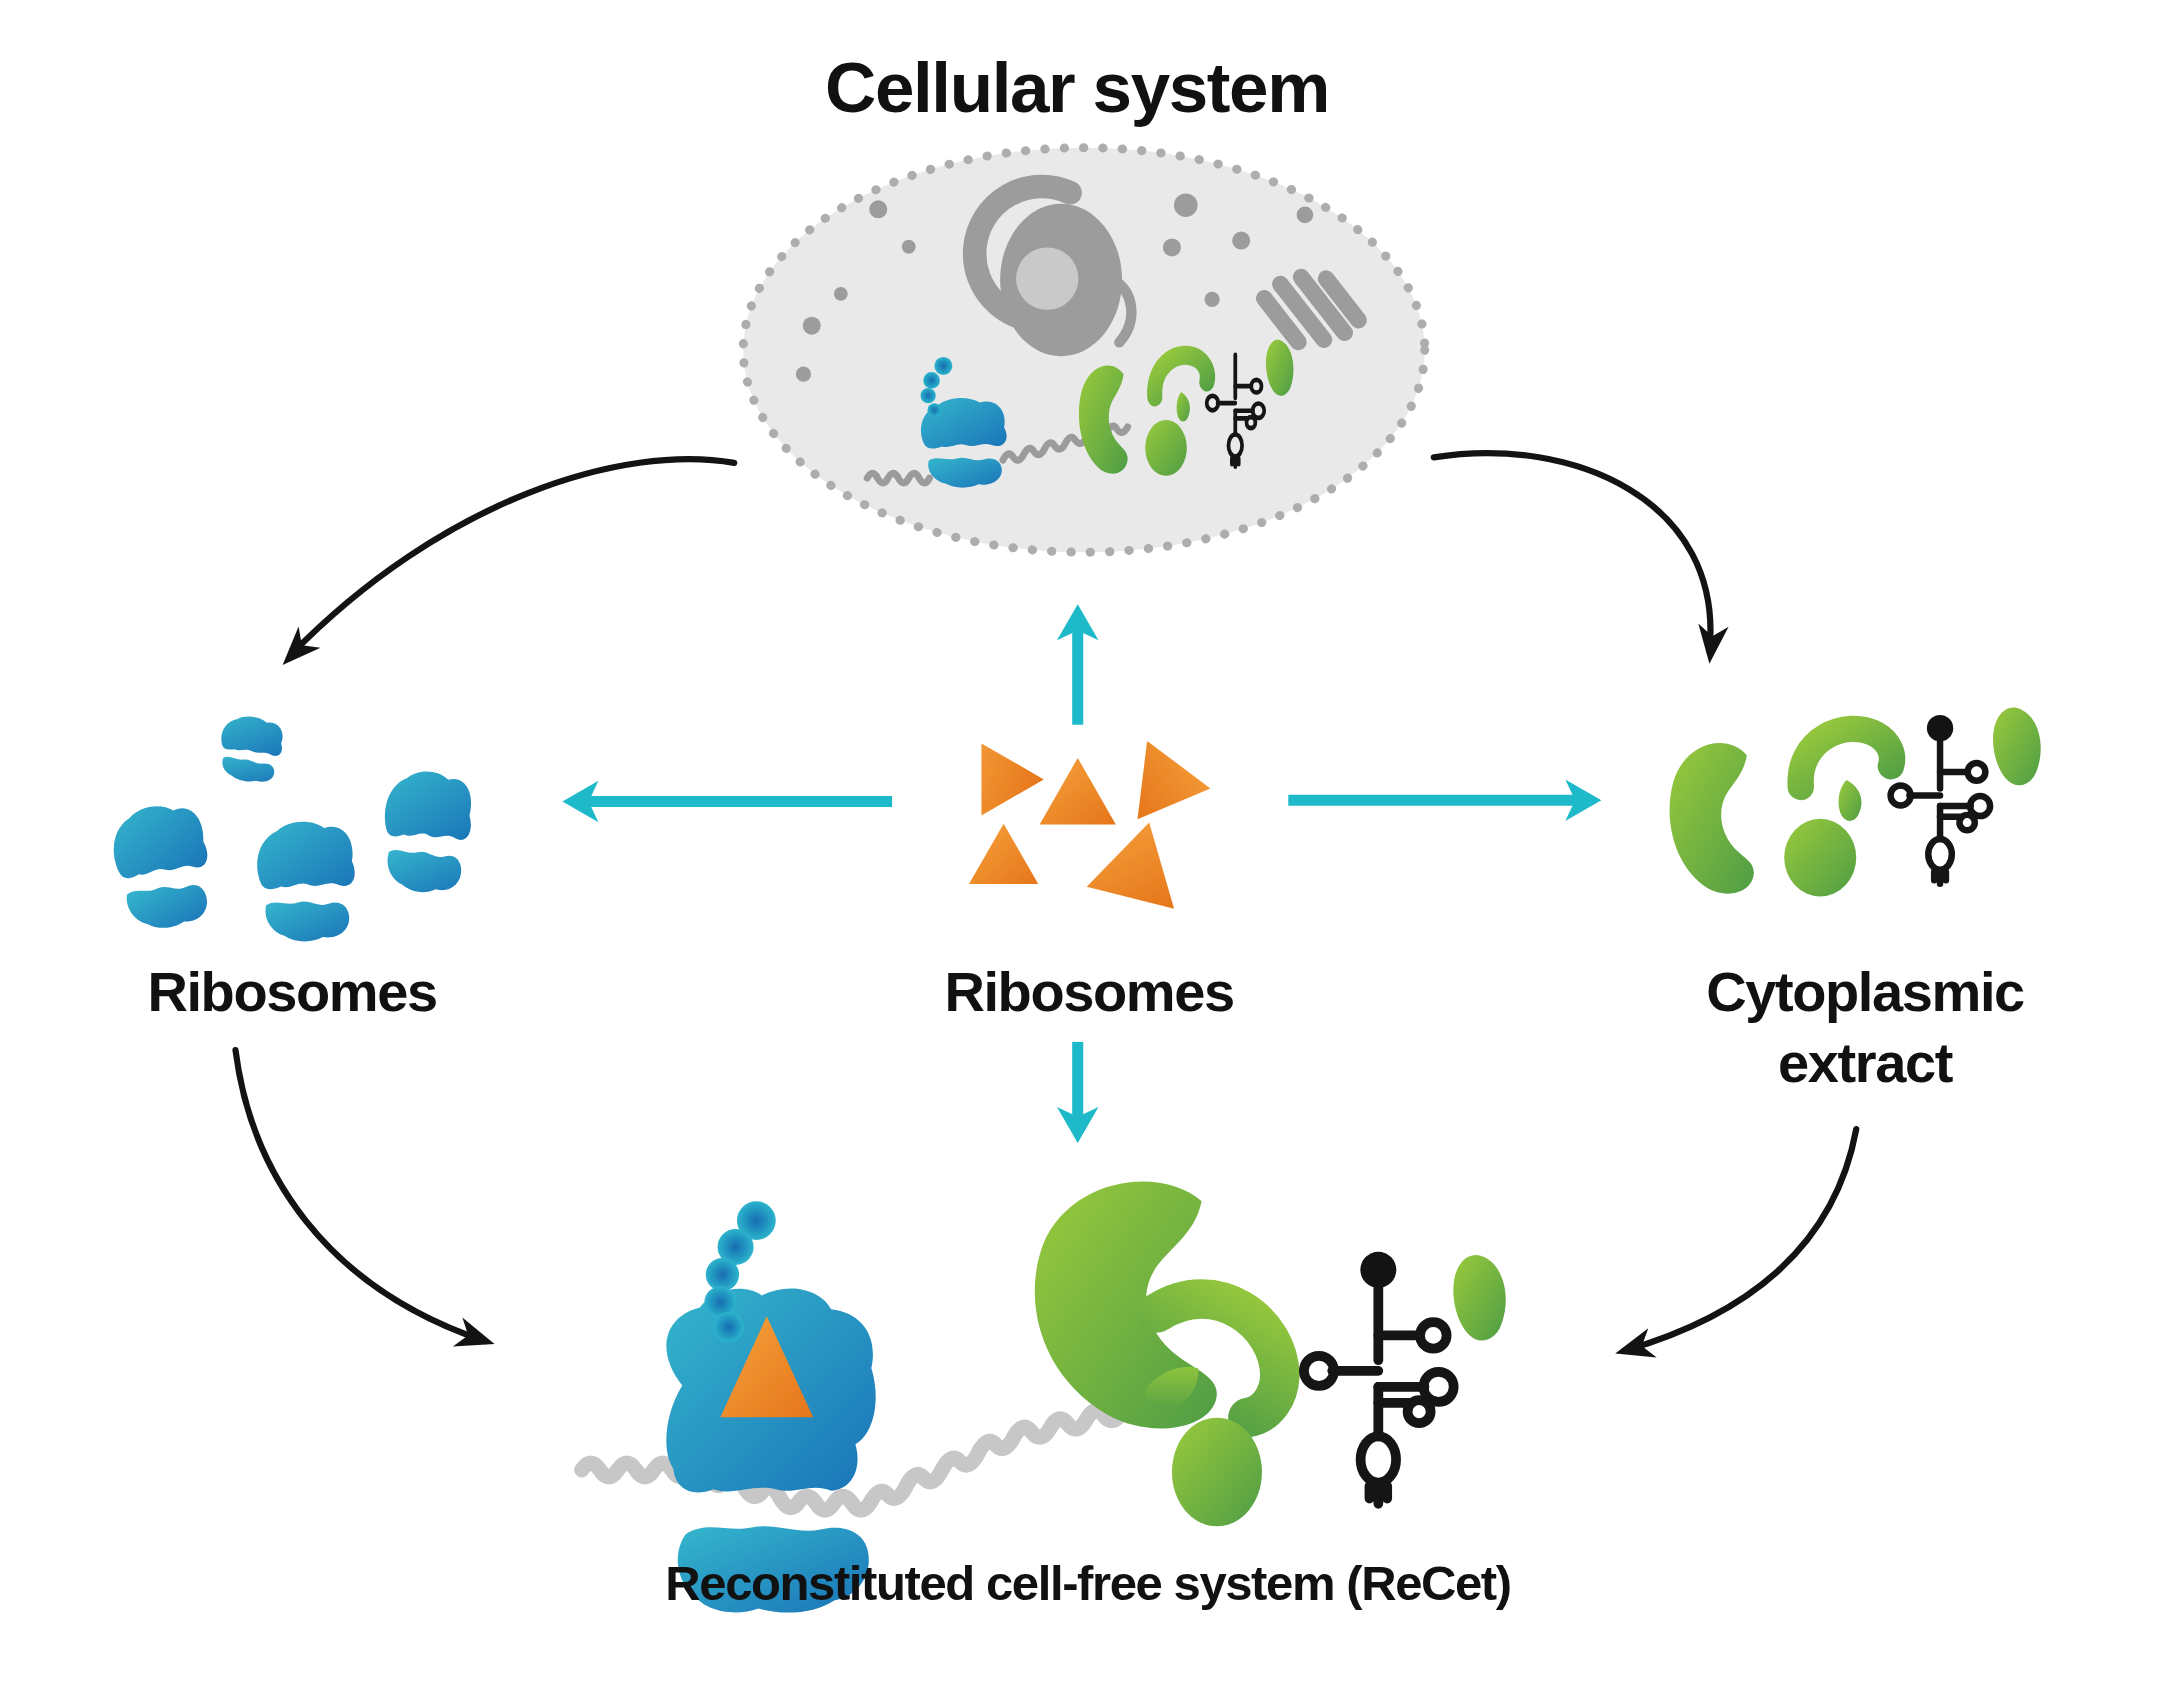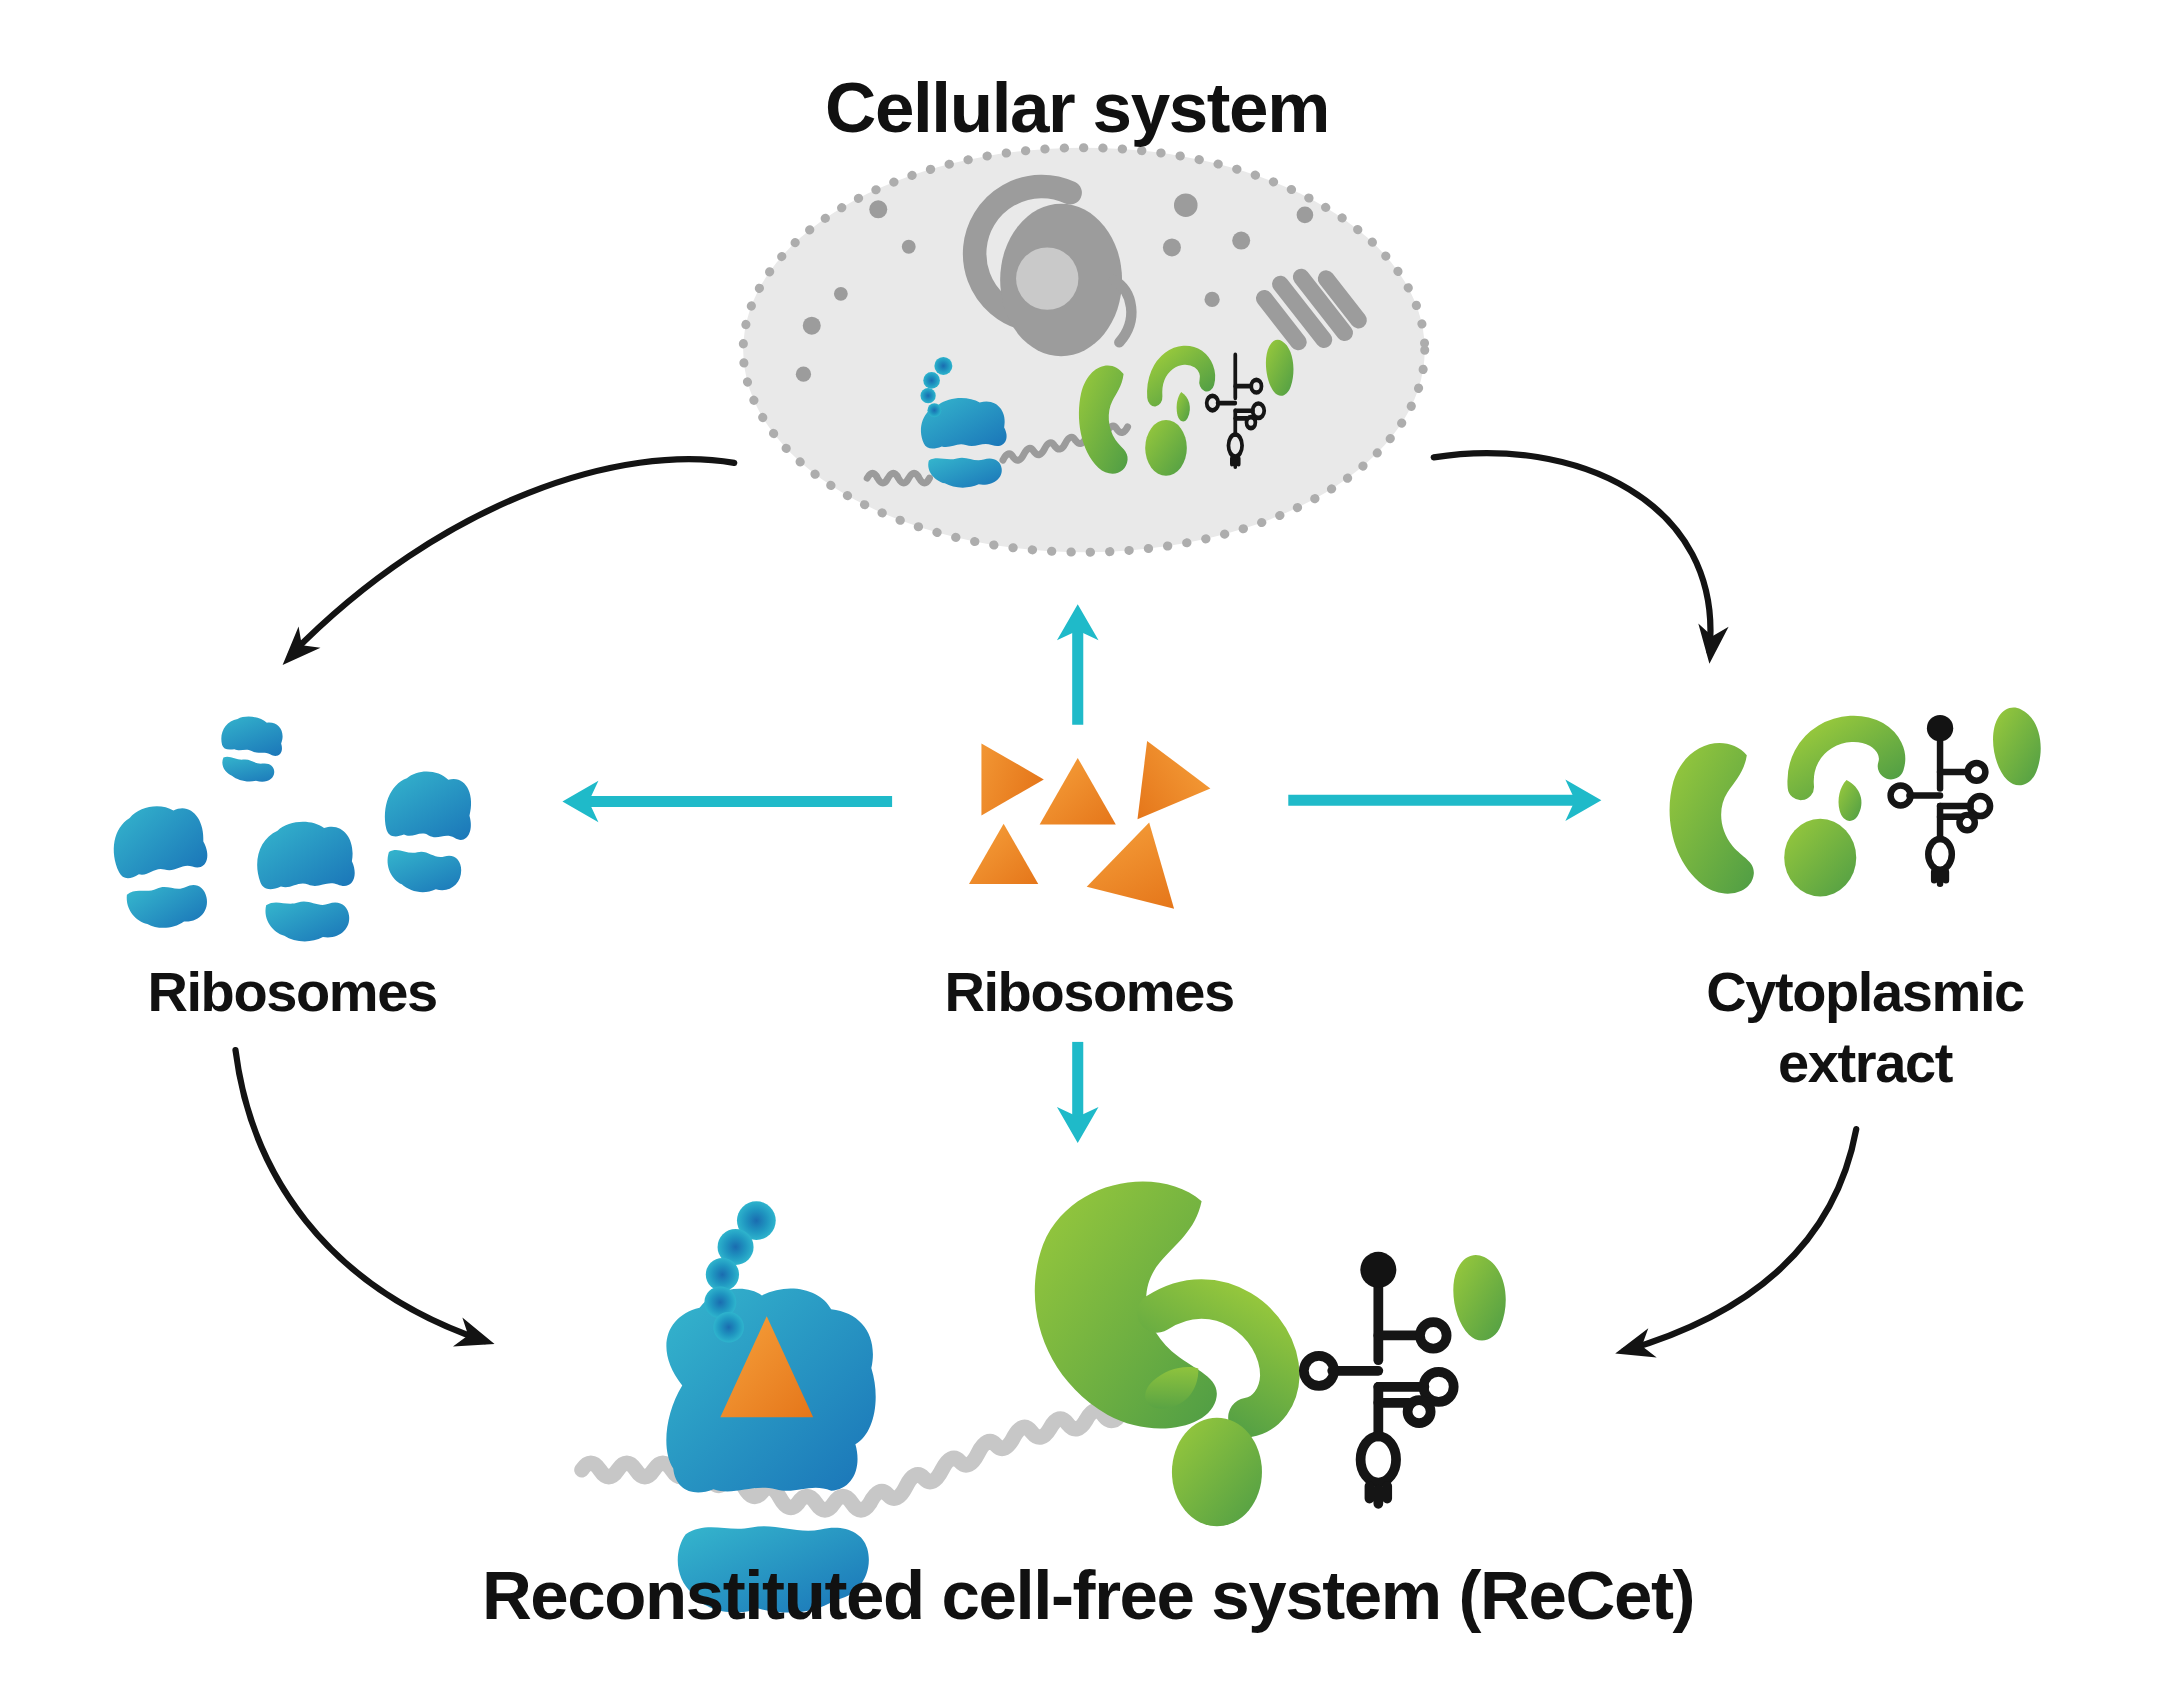--- a/index.html
+++ b/index.html
@@ -2,22 +2,22 @@
 <html style="--accent_cyan: #1fbac9; --ribosome_blue_light: #35b6cd; --ribosome_blue_dark: #1a74b8; --protein_green_light: #9aca3c; --protein_green_dark: #4f9d45; --treatment_orange_light: #f6a13c; --treatment_orange_dark: #e5761a; --cell_fill: #e9e9e9; --cell_border: #adadad; --organelle_gray: #9c9c9c; --mrna_gray_cell: #9b9b9b; --mrna_gray_free: #c7c7c7; --arrow_black: #131313; --text_black: #111111;font-size:11px"><head>
 <meta charset="utf-8">
 <style>
   html,body{margin:0;padding:0;}
   body{width:2161px;height:1707px;position:relative;background:#ffffff;overflow:hidden;
        font-family:"Liberation Sans",sans-serif;}
   .stage{position:absolute;inset:0;}
   svg{position:absolute;left:0;top:0;}
   .lbl{position:absolute;transform:translateX(-50%);font-weight:700;color:var(--text_black,#111);
        font-size:56px;letter-spacing:-1.4px;text-align:center;line-height:1.26;white-space:nowrap;}
-  .lbl-title{font-size:71px;margin-top:20px;}
-  .lbl-recet{font-size:69px;}
+  .lbl-title{font-size:71px;}
+  .lbl-recet{font-size:49px;}
   .cyanA{stroke:var(--accent_cyan,#1fbac9);stroke-width:16;fill:none;stroke-linecap:butt;}
   .cyanH{fill:var(--accent_cyan,#1fbac9);}
   .blkA{stroke:var(--arrow_black,#131313);stroke-width:9;fill:none;stroke-linecap:round;}
   .blkH{fill:var(--arrow_black,#131313);}
   .org{fill:var(--organelle_gray,#9c9c9c);}
   .orgS{stroke:var(--organelle_gray,#9c9c9c);fill:none;stroke-linecap:round;}
   .mrnaCell{stroke:var(--mrna_gray_cell,#9b9b9b);stroke-width:10;fill:none;stroke-linecap:round;}
   .mrnaFree{stroke:var(--mrna_gray_free,#c7c7c7);stroke-width:22;fill:none;stroke-linecap:round;}
   .trnaS{stroke:#151515;stroke-width:11;fill:none;stroke-linecap:round;stroke-linejoin:round;}
 </style>

